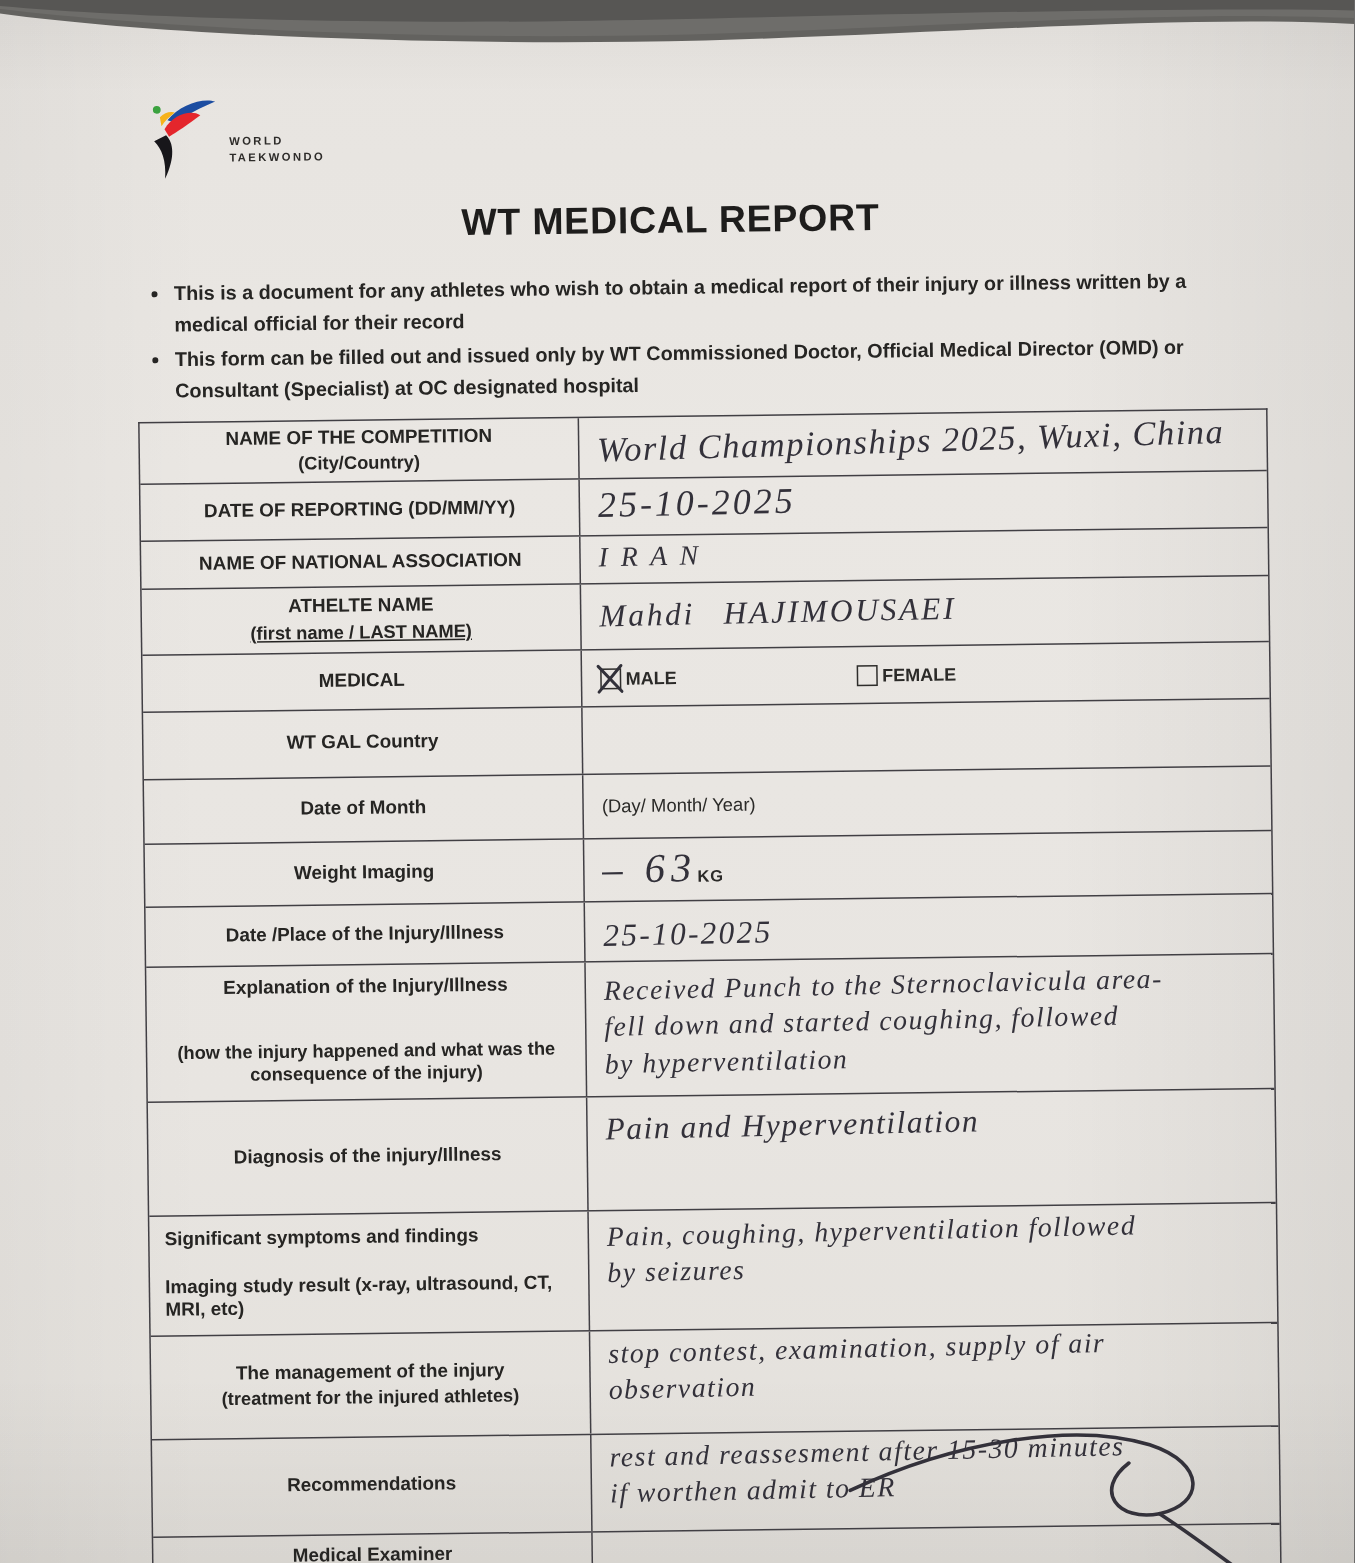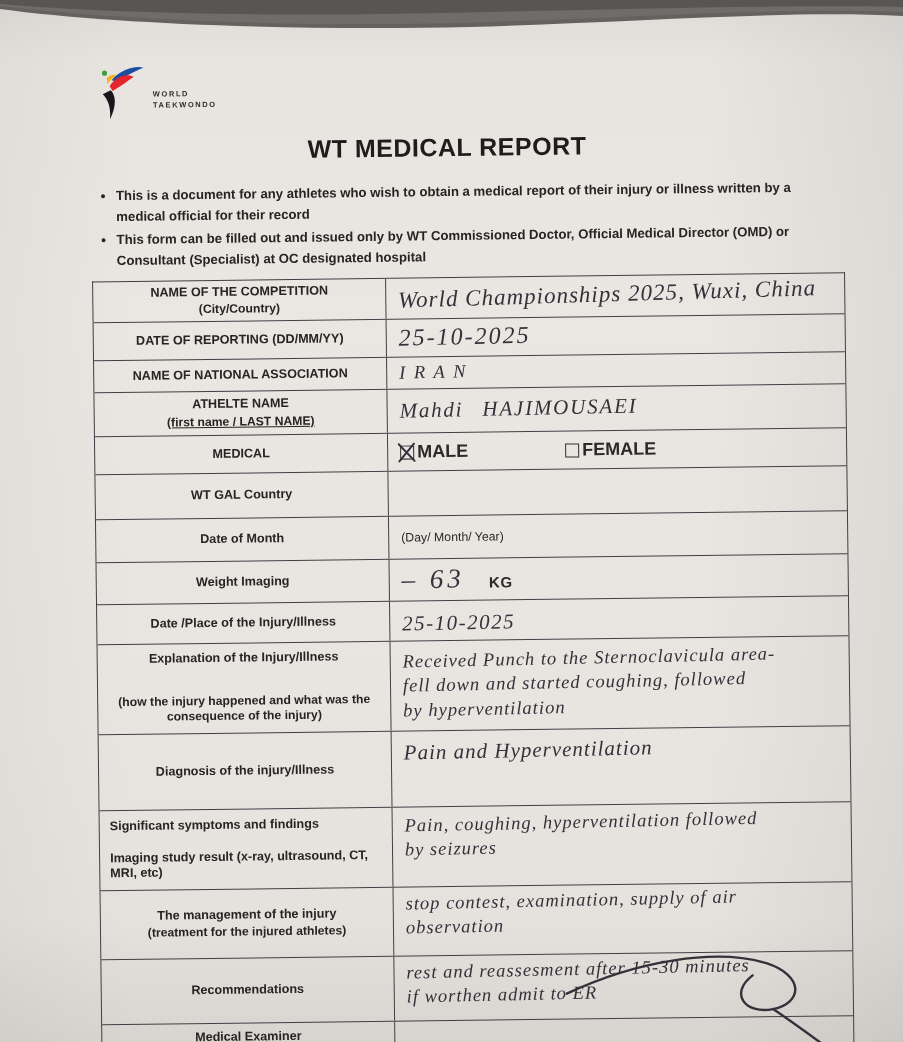--- a/index.html
+++ b/index.html
@@ -74,31 +74,31 @@
   .row-height-9  { height:40px; } .row-height-10 { height:90px; }
   .row-height-11 { height:76px; } .row-height-12 { height:80px; }
   .row-height-13 { height:69px; } .row-height-14 { height:65px; }
   .row-height-15 { height:60px; }
 
   .baseline-low { justify-content:flex-end; padding-bottom:3px; }
 
   
   .gender-wrap { display:flex; align-items:center; gap:6px; }
   .gender-group { display:flex; align-items:center; gap:3px; }
-  .gender-group + .gender-group { margin-left:55px;padding-left:36px; }
+  .gender-group + .gender-group { margin-left:78px;padding-left:36px; }
   .cbox { width:14px; height:14px; border:1.8px solid #2e2d2b; position:relative; background:transparent; }
   .cbox.checked::before, .cbox.checked::after {
     content:''; position:absolute; width:25px; height:2px; background:#32313a; border-radius:2px;
     left:-7px; top:5px;
   }
   .cbox.checked::before { transform:rotate(47deg); }
   .cbox.checked::after  { transform:rotate(-50deg); }
-  .cbox-label { font-size:18px; font-weight:bold; color:#2b2a28; }
-
-  .unit { font-size:15px; font-weight:bold; color:#2b2a28; margin-left:24px; letter-spacing:0.5px; }
+  .cbox-label { font-size:12px; font-weight:bold; color:#2b2a28; }
+
+  .unit { font-size:11px; font-weight:bold; color:#2b2a28; margin-left:0; letter-spacing:0.5px; }
   .weight-line { display:flex; align-items:baseline; }
 
   #signature-svg { position:absolute; left:455px; top:655px; pointer-events:none; overflow:visible; }
 </style>
 </head>
 <body>
 
 <div id="stage">
   <div id="paper"></div>
 

